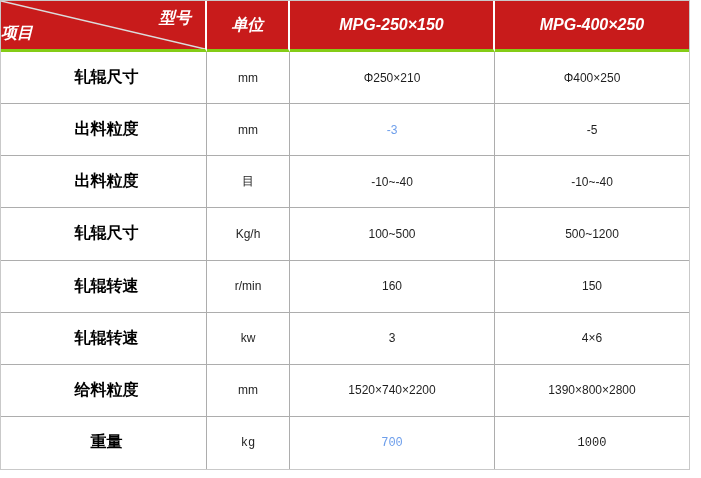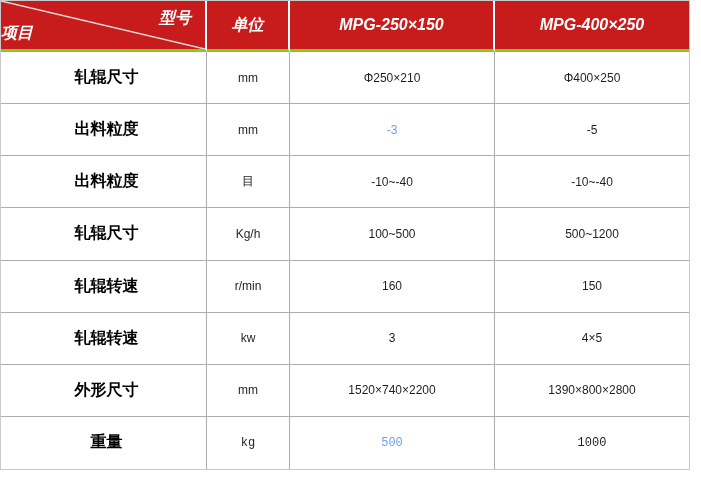--- a/index.html
+++ b/index.html
@@ -131,31 +131,31 @@
       <div class="cell c1 label-cell">轧辊转速</div>
       <div class="cell c2 unit">r/min</div>
       <div class="cell c3 val">160</div>
       <div class="cell c4 val">150</div>
     </div>
 
     <div class="trow">
       <div class="cell c1 label-cell">轧辊转速</div>
       <div class="cell c2 unit">kw</div>
       <div class="cell c3 val">3</div>
-      <div class="cell c4 val">4×5</div>
+      <div class="cell c4 val">4×6</div>
     </div>
 
     <div class="trow">
-      <div class="cell c1 label-cell">外形尺寸</div>
+      <div class="cell c1 label-cell">给料粒度</div>
       <div class="cell c2 unit">mm</div>
       <div class="cell c3 val">1520×740×2200</div>
       <div class="cell c4 val">1390×800×2800</div>
     </div>
 
     <div class="trow last">
       <div class="cell c1 label-cell">重量</div>
       <div class="cell c2 unit">kg</div>
-      <div class="cell c3 val blue">500</div>
+      <div class="cell c3 val blue">700</div>
       <div class="cell c4 val">1000</div>
     </div>
 
   </div>
 </div>
 
 </body></html>

